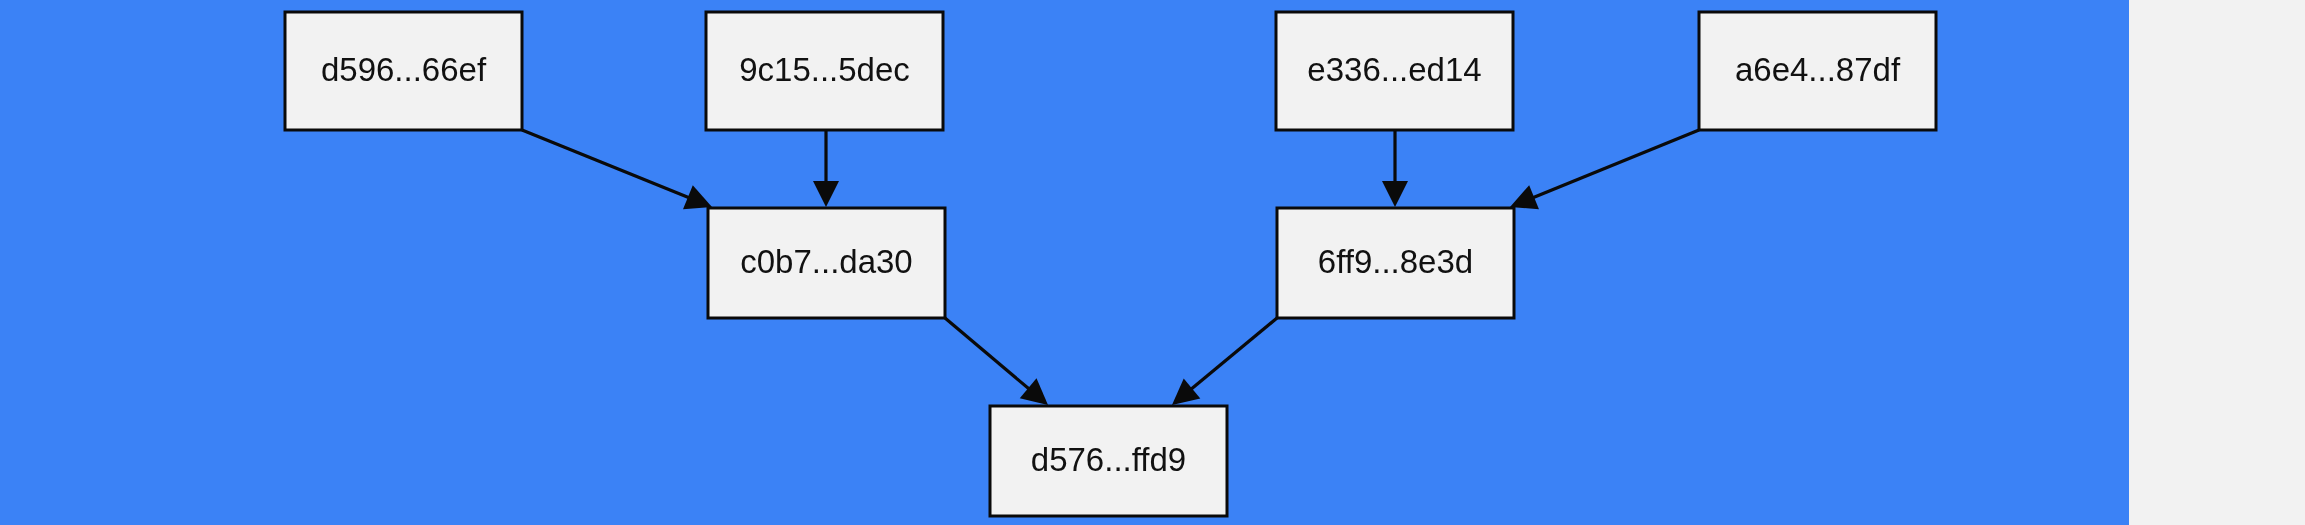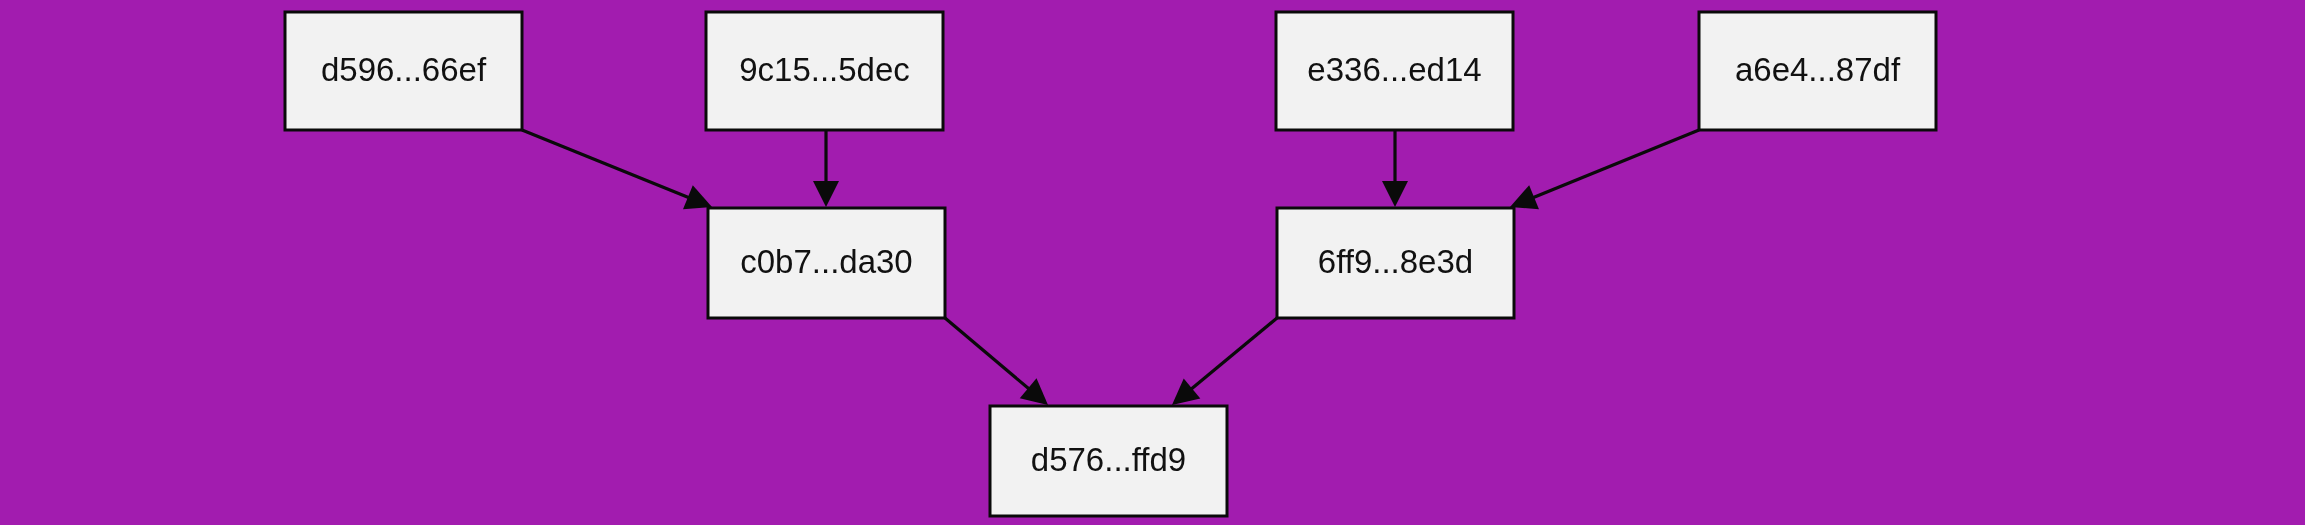--- a/index.html
+++ b/index.html
@@ -8,23 +8,23 @@
     background: #f2f2f2;
   }
   body {
     width: 2305px;
     height: 525px;
     overflow: hidden;
     font-family: "Liberation Sans", "DejaVu Sans", sans-serif;
   }
   #graph-root {
     position: relative;
-    width: 2305px;
+    width: 2129px;
     height: 525px;
-    background: #a21caf;
+    background: #3b82f6;
   }
   #graph-svg {
     position: absolute;
     top: 0;
     left: 0;
     width: 2305px;
     height: 525px;
     display: block;
   }
   .node-rect {

